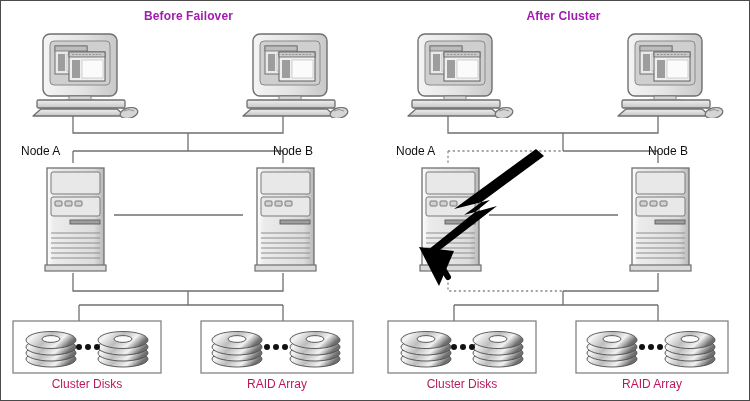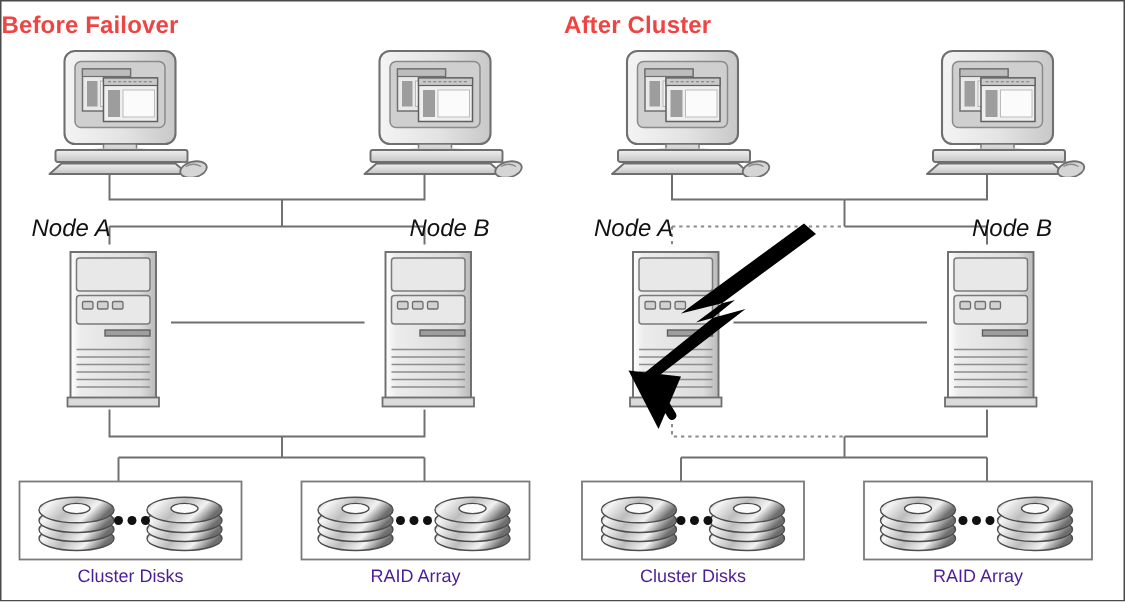--- a/index.html
+++ b/index.html
@@ -11,30 +11,31 @@
     box-sizing:border-box;
     border:1px solid #4a4a4a;
     background:#ffffff;
     overflow:hidden;
   }
   .panel{position:absolute;top:0;width:375px;height:401px;}
   .panel-left{left:0;}
   .panel-right{left:375px;}
   .panel-title{
     position:absolute;top:8px;left:0;width:375px;
-    font-size:16px;font-weight:bold;color:#ef4444;
+    text-align:center;
+    font-size:12px;font-weight:bold;color:#a21caf;
     letter-spacing:0.1px;
   }
   .node-label{
     position:absolute;
-    font-size:16px;color:#111;white-space:nowrap;font-style:italic;
+    font-size:12px;color:#111;white-space:nowrap;
   }
   .store-label{
     position:absolute;
-    font-size:12px;color:#4c1d95;white-space:nowrap;text-align:center;
+    font-size:12px;color:#be185d;white-space:nowrap;text-align:center;
   }
   svg.layer{position:absolute;top:0;left:0;width:375px;height:401px;overflow:visible;}
 </style>
 </head>
 <body>
 
 <div id="frame">
 
   <div class="panel panel-left">
     <div class="panel-title">Before Failover</div>

